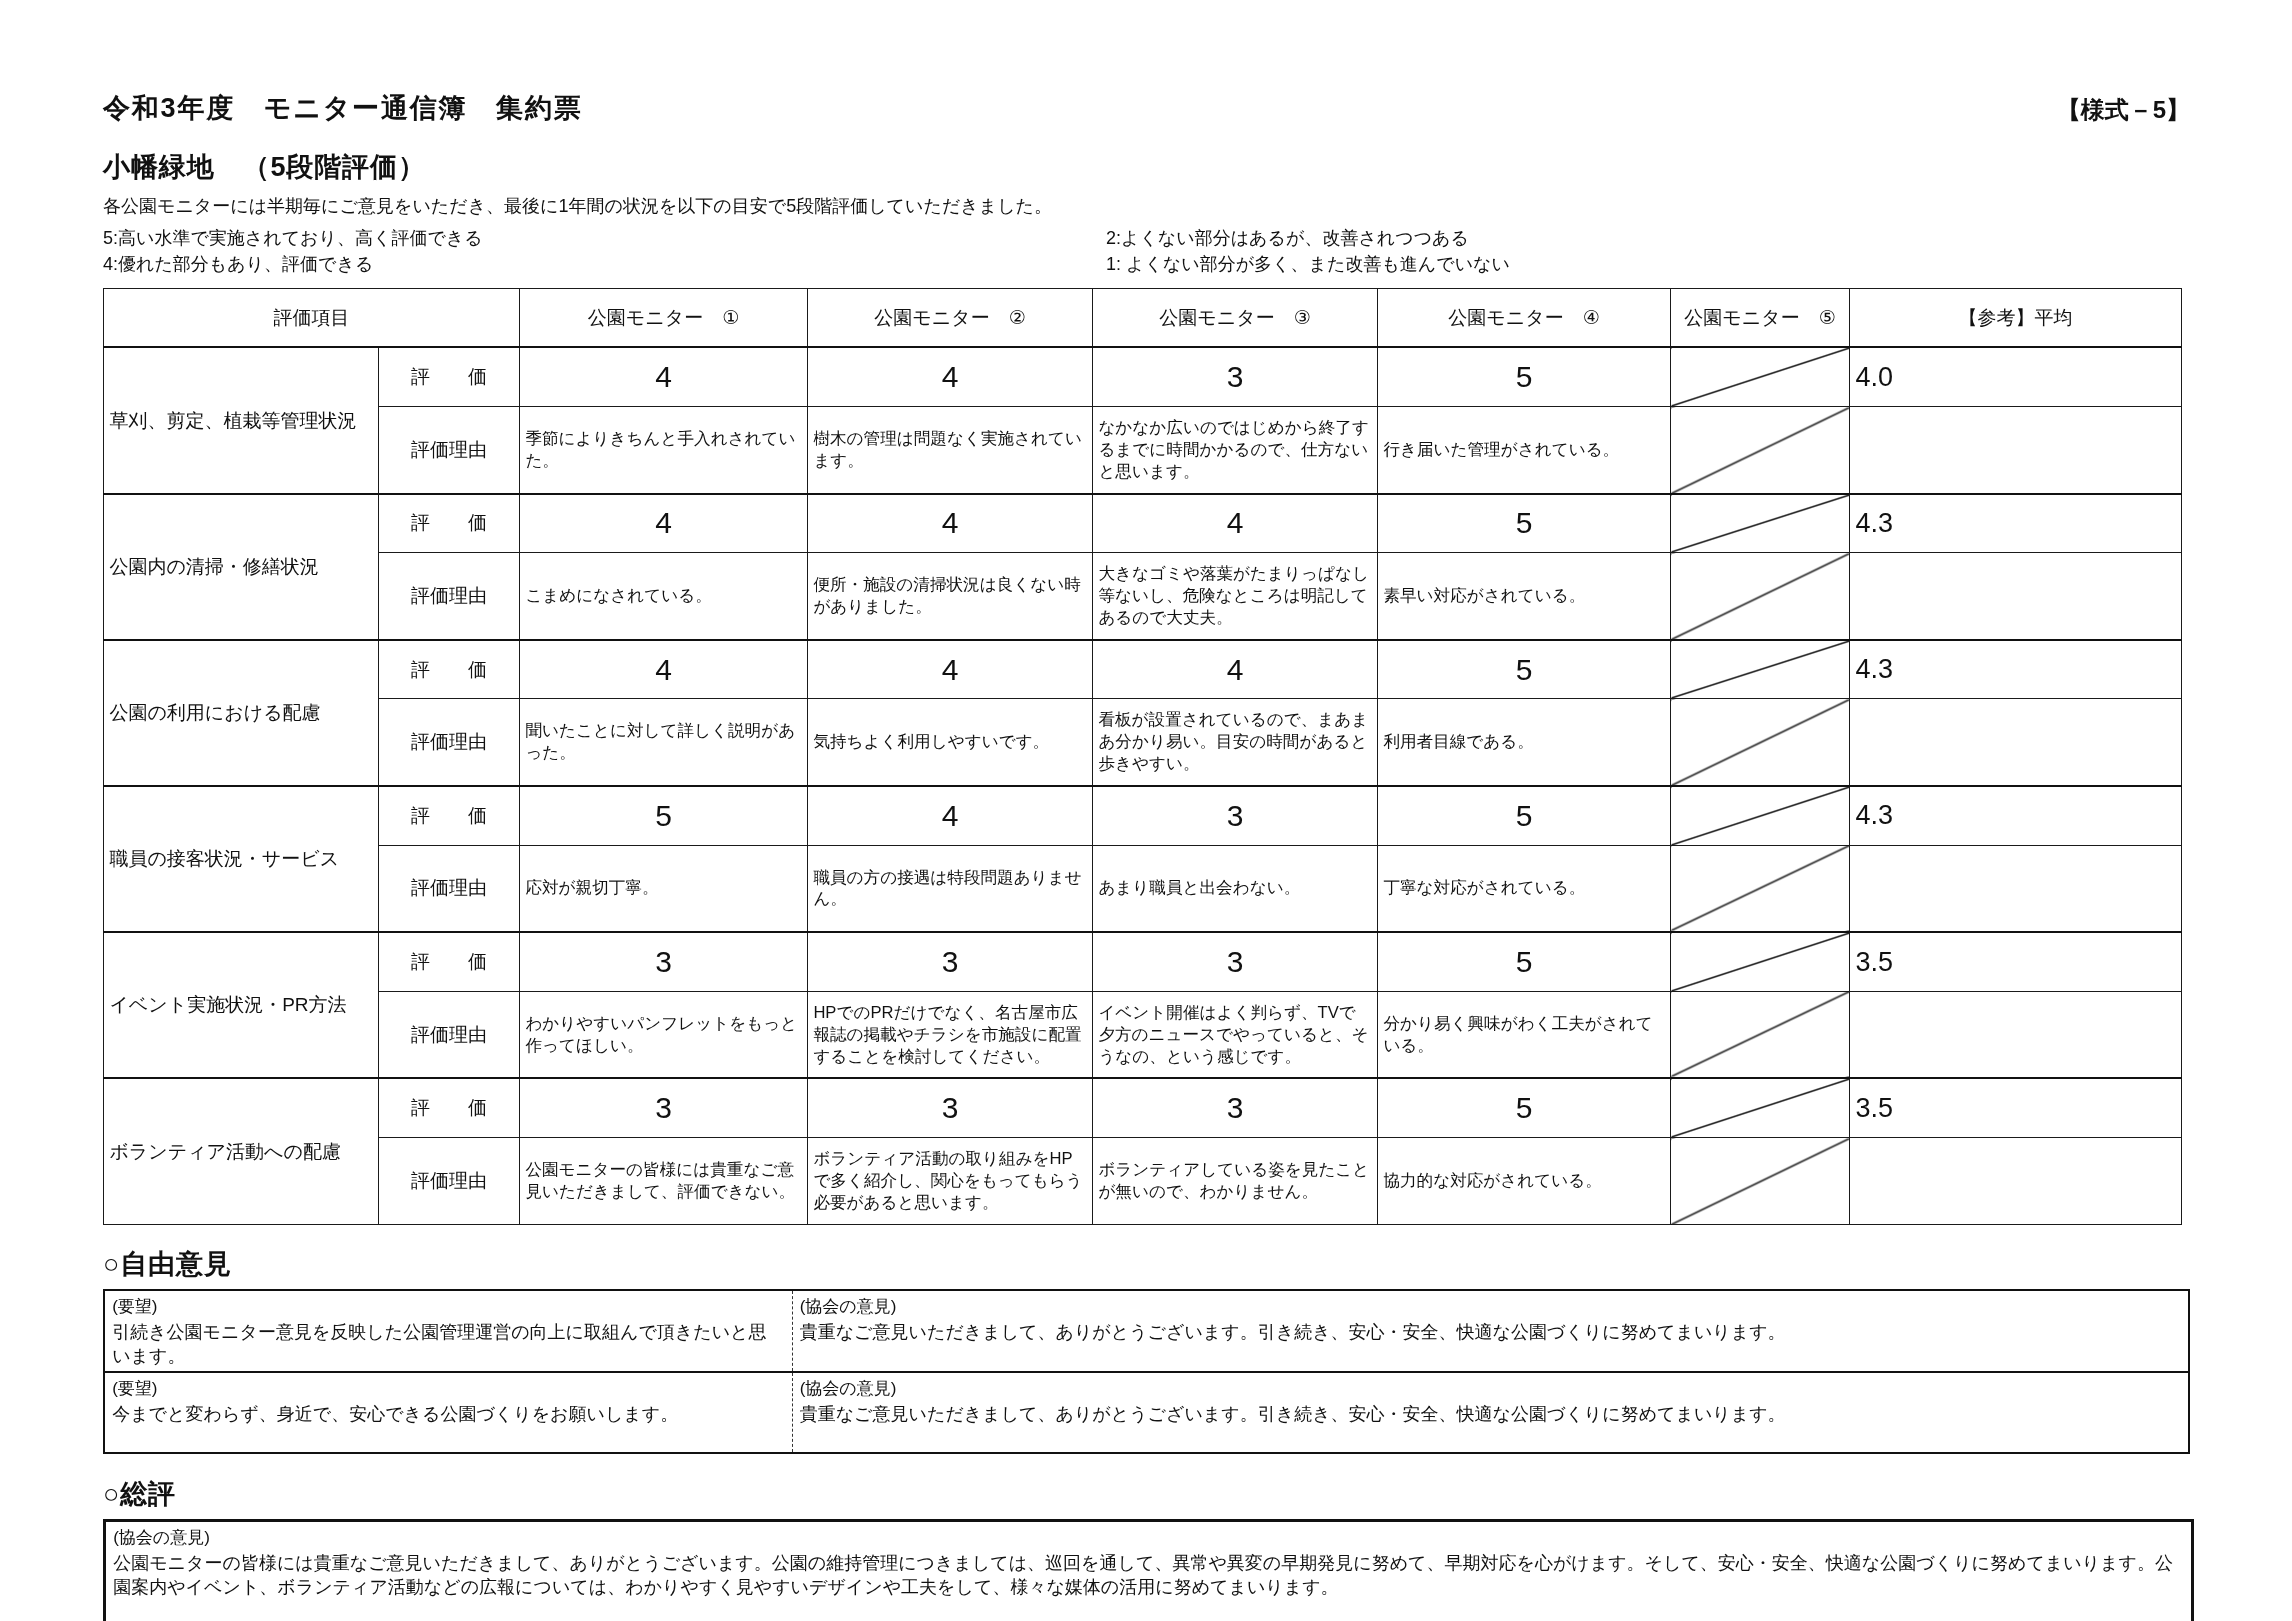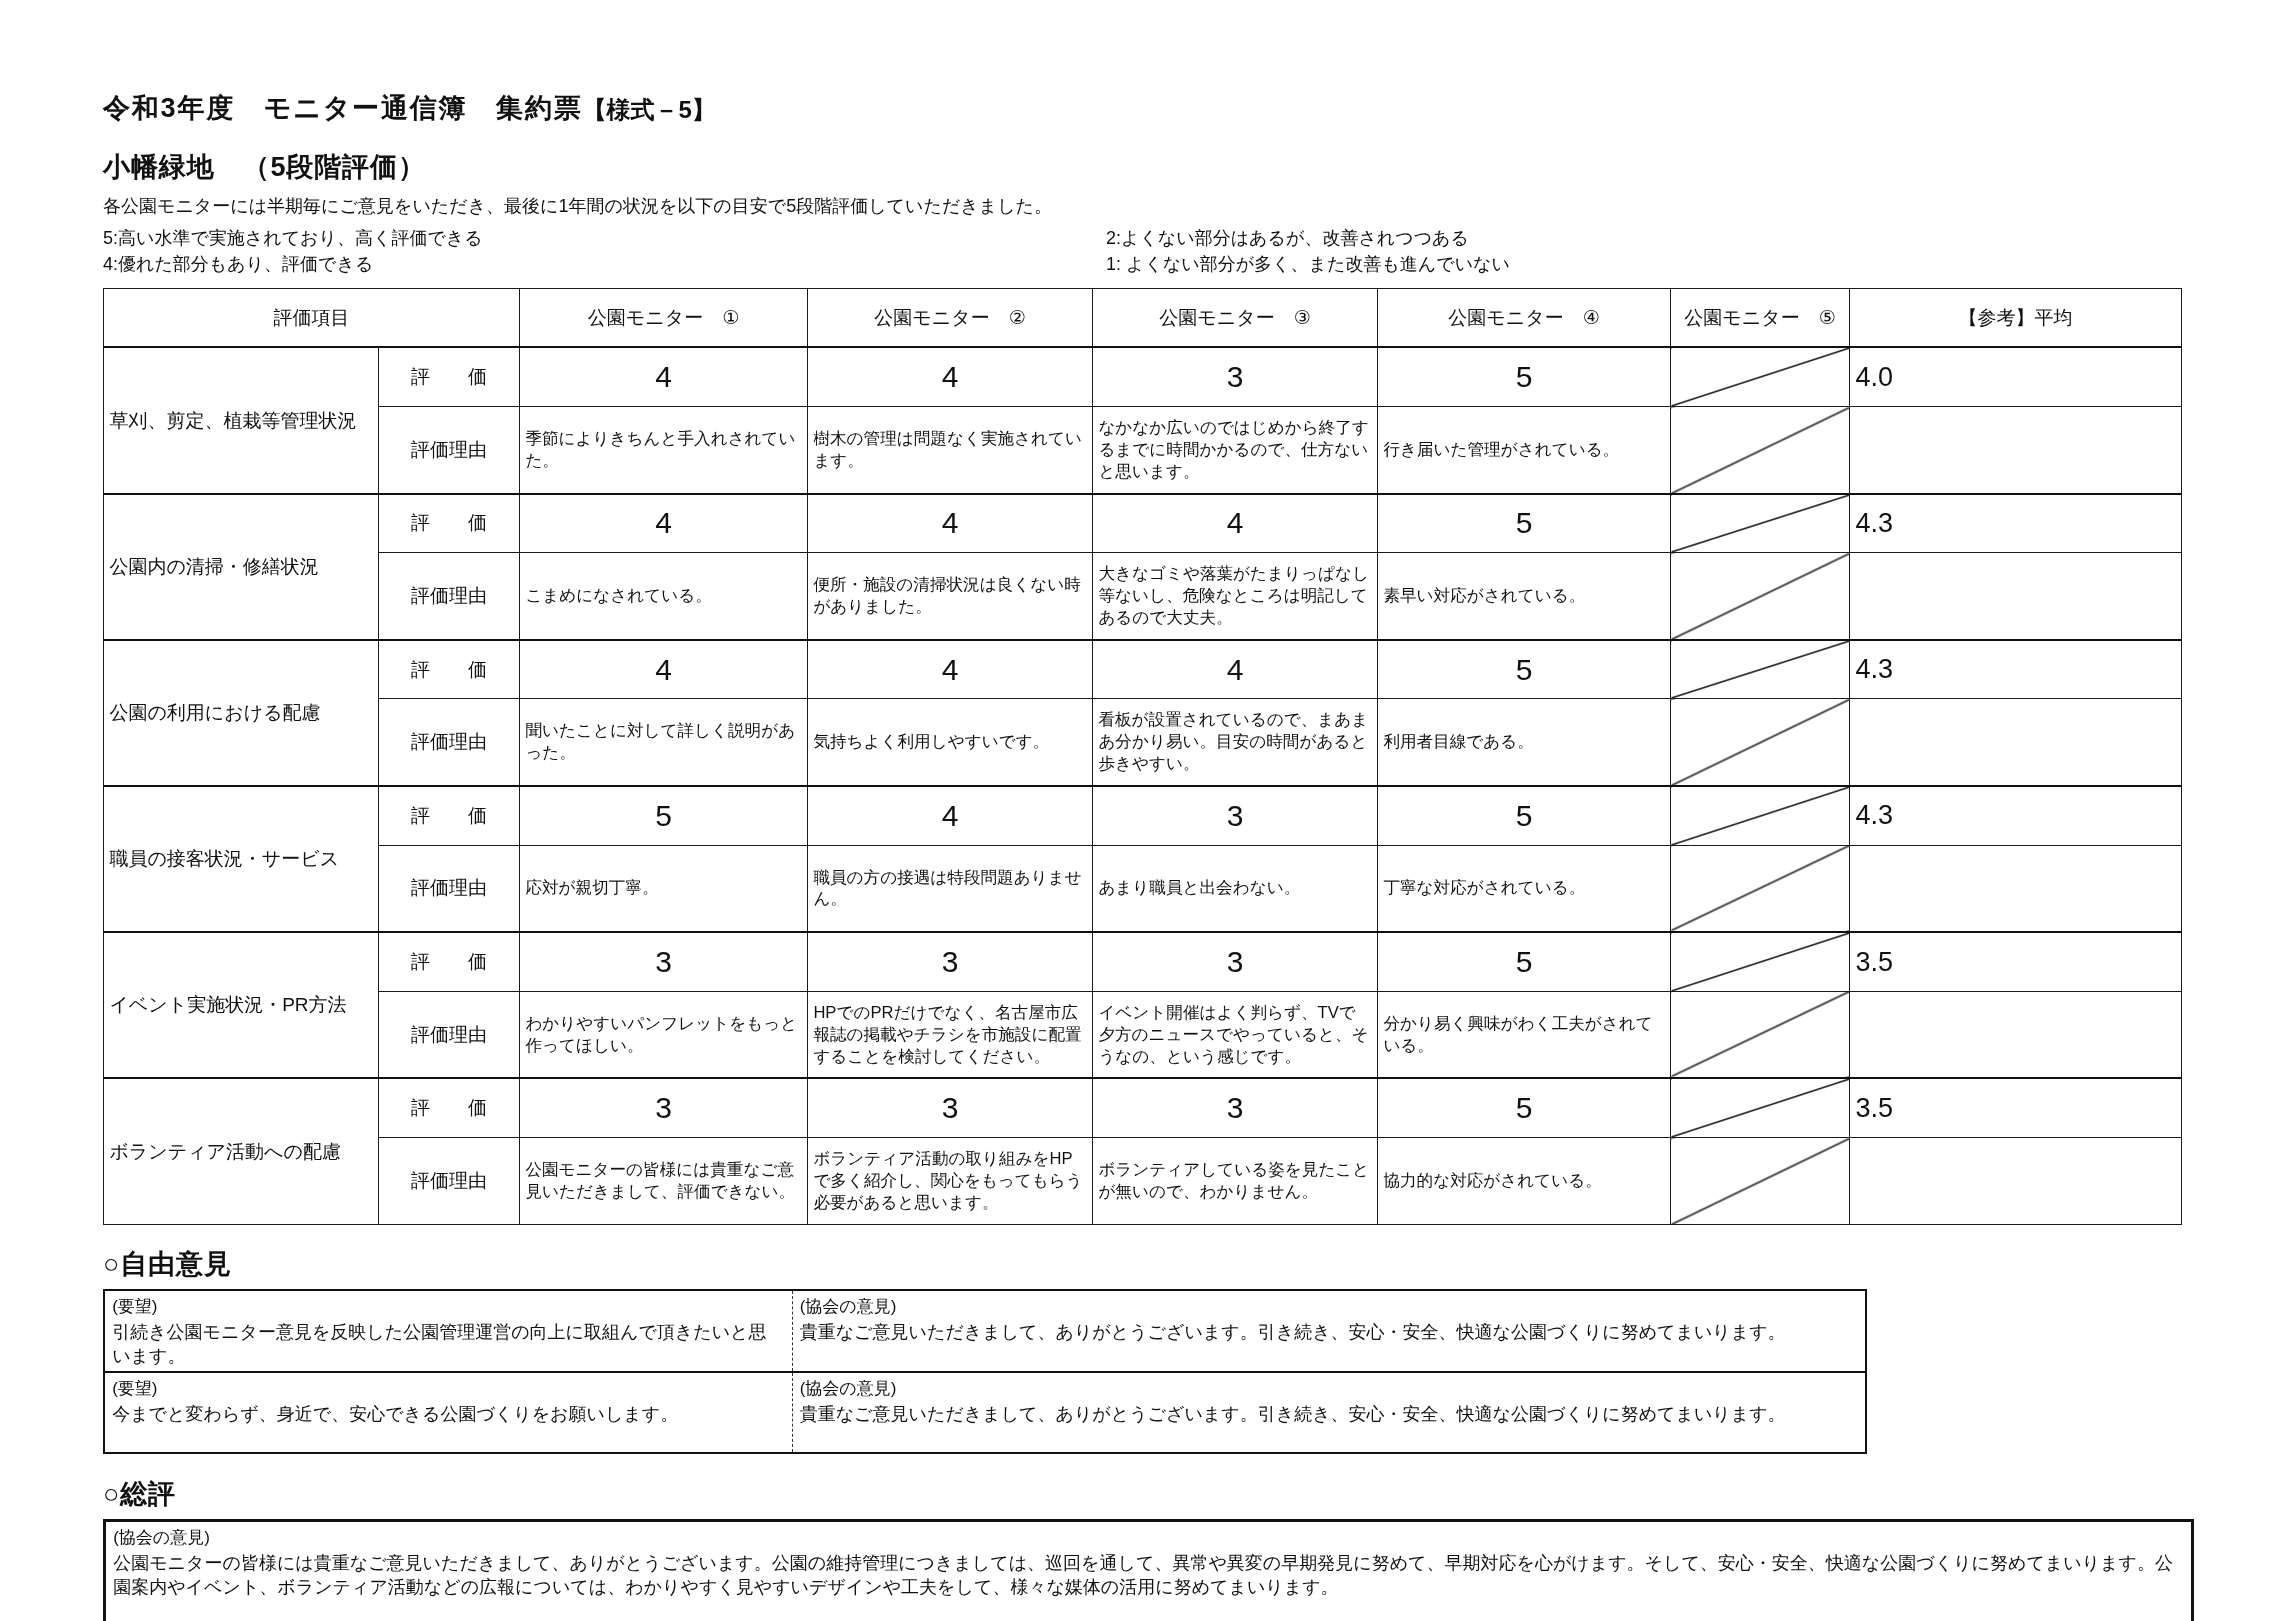--- a/index.html
+++ b/index.html
@@ -3,21 +3,21 @@
 <meta charset="utf-8">
 <style>
   html,body{margin:0;padding:0;}
   body{
     width:2293px;height:1621px;background:#ffffff;color:#111;
     font-family:"Liberation Sans","DejaVu Sans",sans-serif;
     -webkit-font-smoothing:antialiased;position:relative;overflow:hidden;
   }
   .content{padding:0 103px;}
   
-  .top-row{display:flex;align-items:flex-end;padding-top:90px;}
+  .top-row{display:flex;justify-content:space-between;align-items:flex-end;padding-top:90px;}
   .doc-title{font-size:27px;font-weight:bold;letter-spacing:1.8px;}
   .form-tag{font-size:24px;font-weight:bold;}
   .park-name{font-size:27px;font-weight:bold;margin-top:23px;letter-spacing:0.9px;}
   .rating-desc{font-size:18px;margin-top:9px;}
   .scale-grid{display:grid;grid-template-columns:1003px auto;margin-top:7.2px;font-size:18px;line-height:26px;}
   
   table.eval{border-collapse:collapse;table-layout:fixed;width:1656px;margin-top:10.7px;}
   table.eval td,table.eval th{border:1.3px solid #1a1a1a;padding:1.8px 5.4px;overflow:hidden;}
   table.eval th{font-size:19px;font-weight:normal;height:54px;text-align:center;}
   tr.group-start td{border-top:2.7px solid #111;}
@@ -29,21 +29,21 @@
   td.reason{font-size:16.6px;line-height:1.32;vertical-align:middle;text-align:left;padding:2.7px 4.5px;}
   tr.score-row td{height:54px;}
   tr.reason-row td{height:82px;}
   td.slash{
     background-image:linear-gradient(to bottom right,
       transparent calc(50% - 1.4px),#2a2a2a calc(50% - 0.3px),
       #2a2a2a calc(50% + 0.3px),transparent calc(50% + 1.4px));
   }
   
   .section-heading{font-size:27px;font-weight:bold;margin:21.5px 0 7.2px 0;letter-spacing:0.9px;}
-  table.free{border-collapse:collapse;table-layout:fixed;width:1764px;border:2.7px solid #111;}
+  table.free{border-collapse:collapse;table-layout:fixed;width:2087px;border:2.7px solid #111;}
   table.free td{vertical-align:top;padding:3.6px 7.2px;height:72px;}
   table.free tr + tr td{border-top:2.7px solid #111;}
   td.reply-cell{border-left:1.8px dashed #333;}
   .opinion-label{font-size:17px;}
   .opinion-text{font-size:18px;margin-top:1.8px;}
   
   .overall-box{width:2071px;border:3.1px solid #111;padding:3.6px 7.2px 23px 7.2px;}
 </style>
 </head>
 <body>

